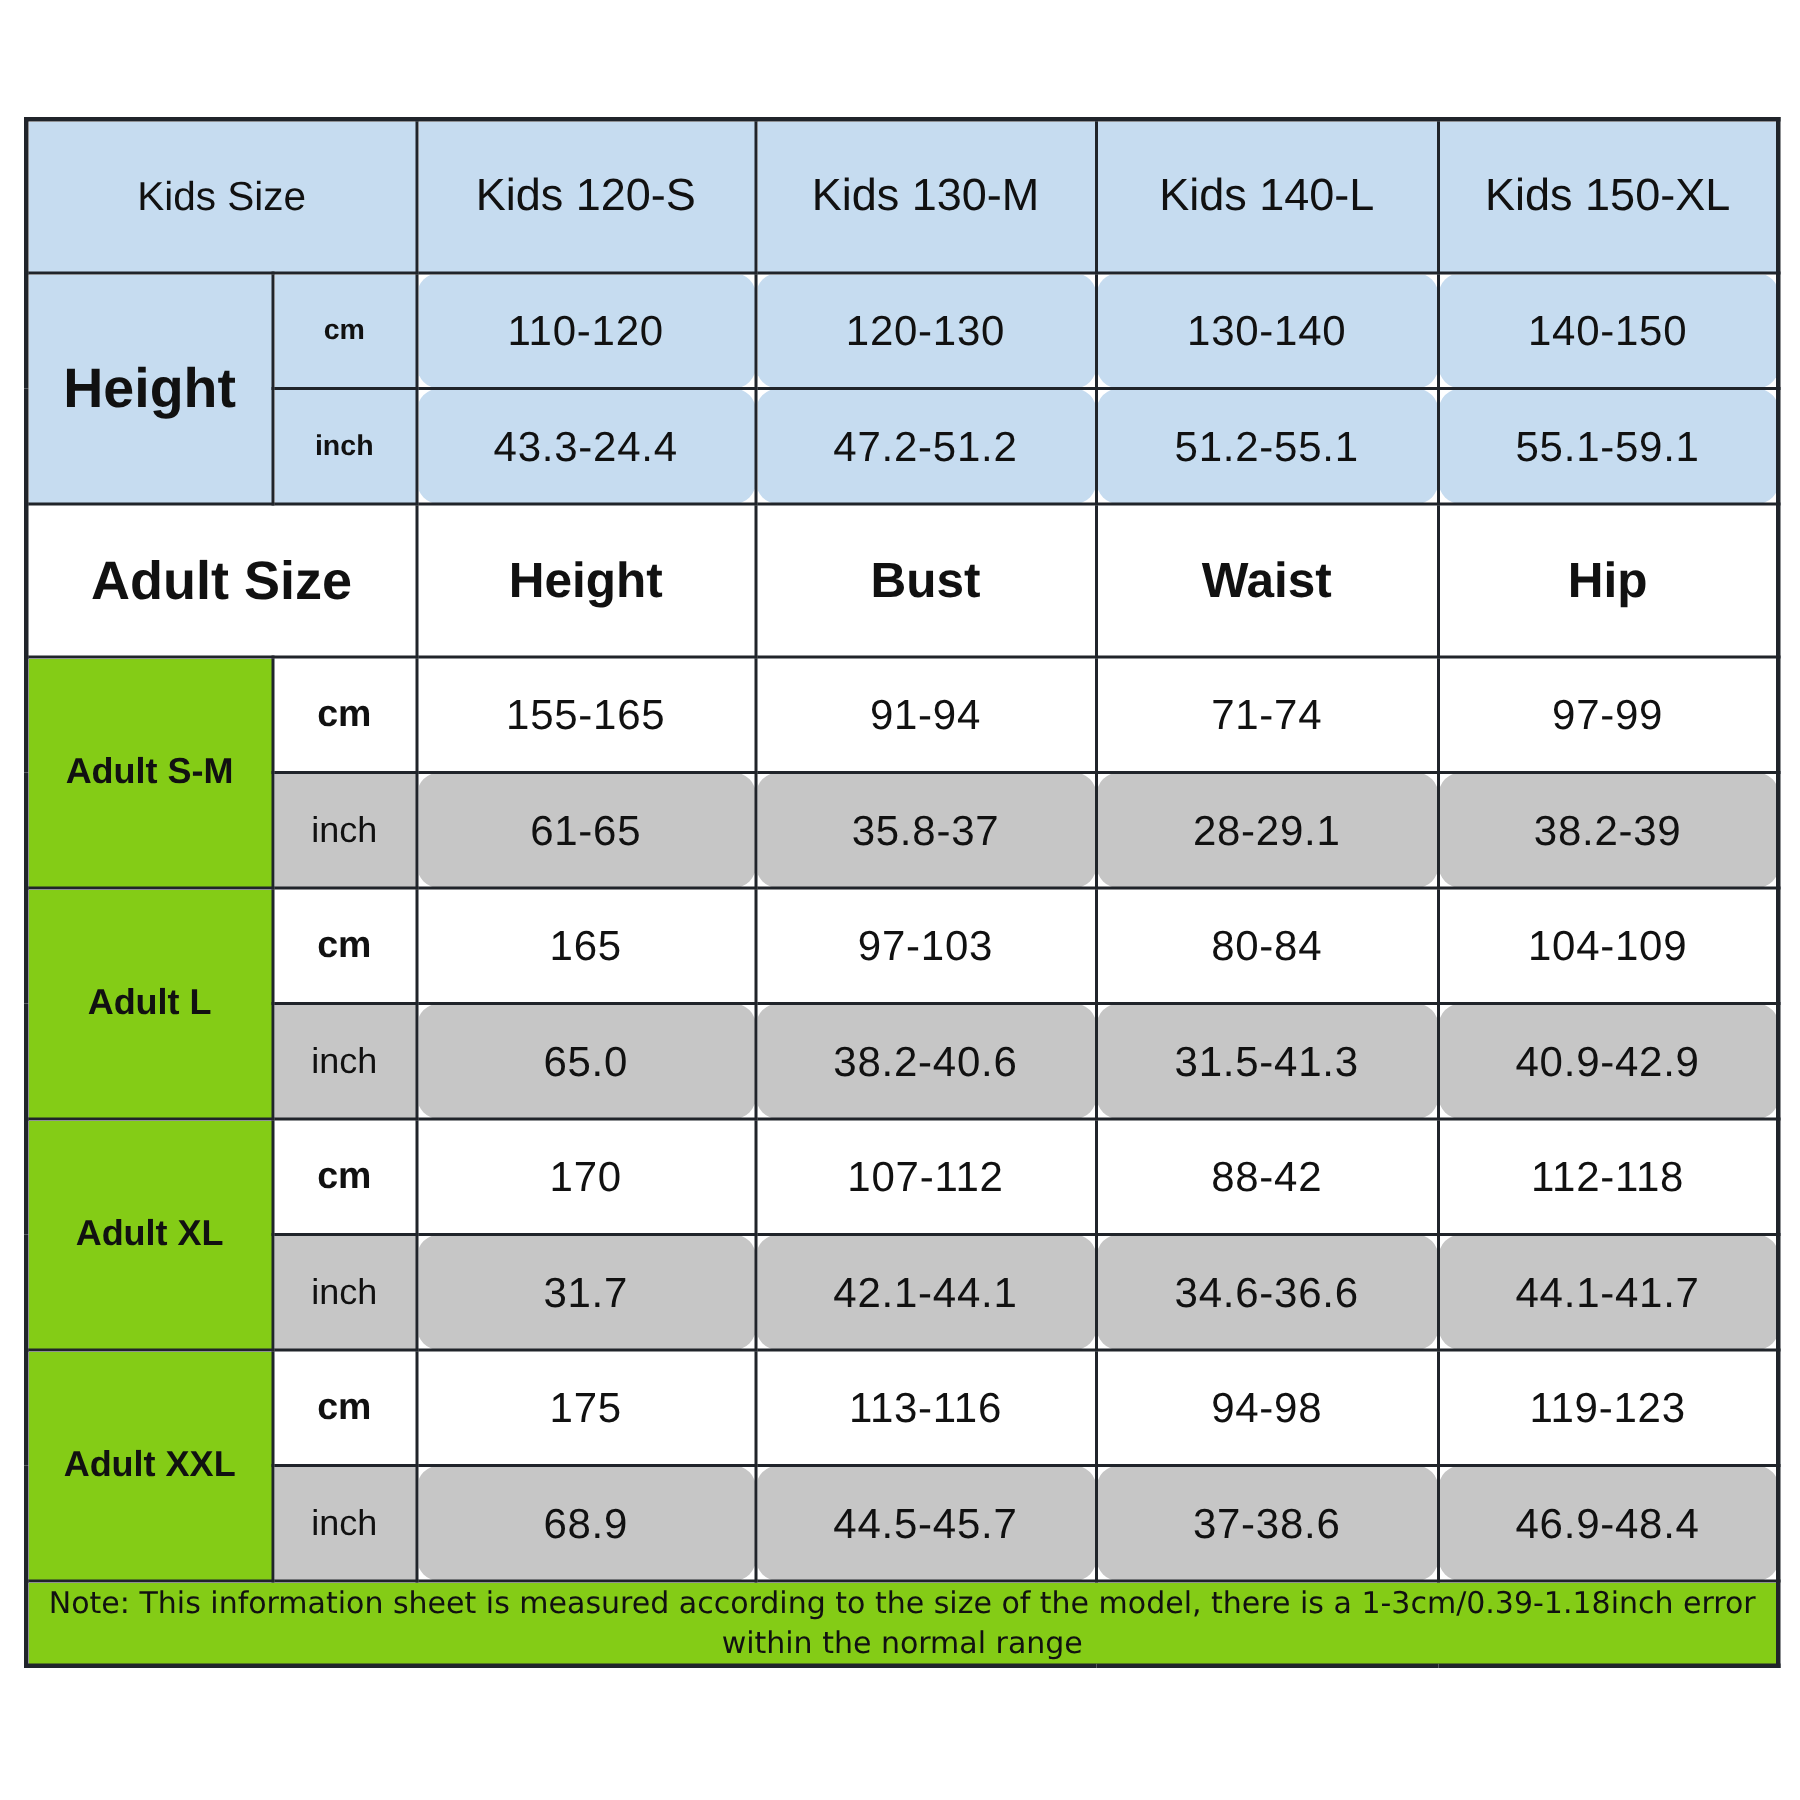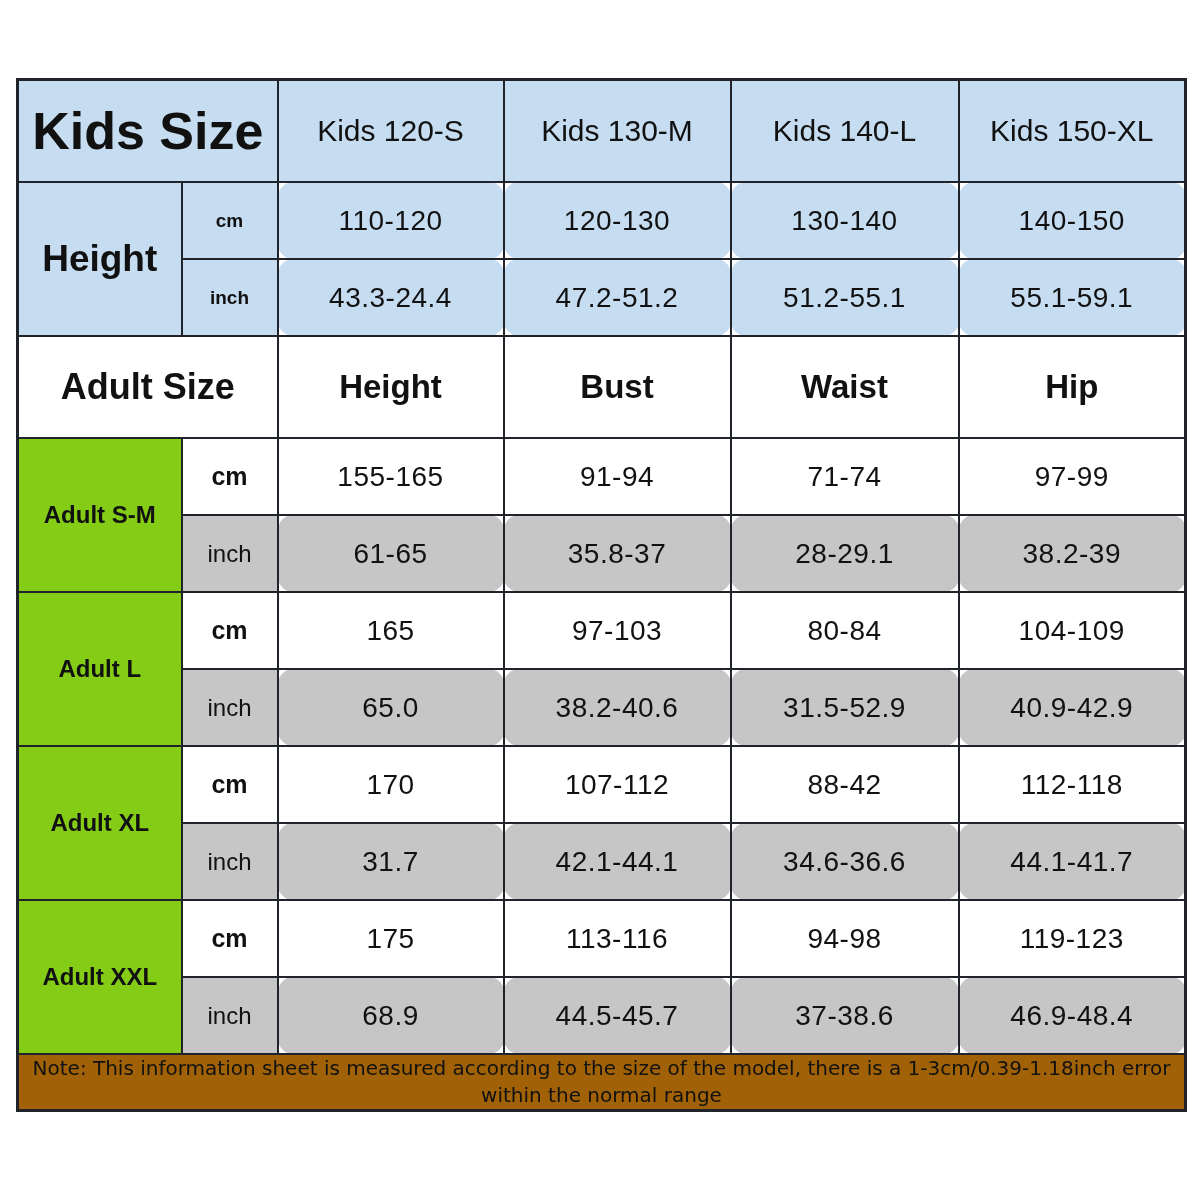--- a/index.html
+++ b/index.html
@@ -27,33 +27,33 @@
     padding: 0;
     overflow: hidden;
   }
   tr.r-head  > th { height: 100px; }
   tr.r-data  > th, tr.r-data > td { height: 75px; }
   tr.r-note  > td { height: 53px; }
 
   .blue { background: #c6dcf0; }
   .gray { background: #c6c6c6; }
 
-  .t-kids-size  { font-size: 52px; font-weight: 700; }
+  .t-kids-size  { font-size: 27px; font-weight: 400; }
   .t-kids-col   { font-size: 30px; font-weight: 400; }
   .t-height     { font-size: 37px; font-weight: 700; }
   .unit-sm      { font-size: 19px; font-weight: 700; }
   .t-adult-size { font-size: 36px; font-weight: 700; }
   .t-adult-col  { font-size: 33px; font-weight: 700; }
   .t-size-label { font-size: 24px; font-weight: 700; background: #84cc16; }
   .unit-cm      { font-size: 25px; font-weight: 700; }
   .unit-inch    { font-size: 24px; font-weight: 400; }
   .val          { font-size: 28px; font-weight: 400; letter-spacing: 0.5px; border-radius: 15px; }
 
   td.note {
-    background: #a16207;
+    background: #84cc16;
     font-family: "DejaVu Sans", sans-serif;
     font-size: 20px;
     line-height: 1.35;
   }
 </style>
 </head>
 <body>
 
 <div class="page">
   <table class="size-table">
@@ -121,21 +121,21 @@
       <td class="unit-cm">cm</td>
       <td class="val">165</td>
       <td class="val">97-103</td>
       <td class="val">80-84</td>
       <td class="val">104-109</td>
     </tr>
     <tr class="r-data">
       <td class="gray unit-inch">inch</td>
       <td class="gray val">65.0</td>
       <td class="gray val">38.2-40.6</td>
-      <td class="gray val">31.5-52.9</td>
+      <td class="gray val">31.5-41.3</td>
       <td class="gray val">40.9-42.9</td>
     </tr>
 
     <tr class="r-data">
       <th rowspan="2" class="t-size-label">Adult XL</th>
       <td class="unit-cm">cm</td>
       <td class="val">170</td>
       <td class="val">107-112</td>
       <td class="val">88-42</td>
       <td class="val">112-118</td>

